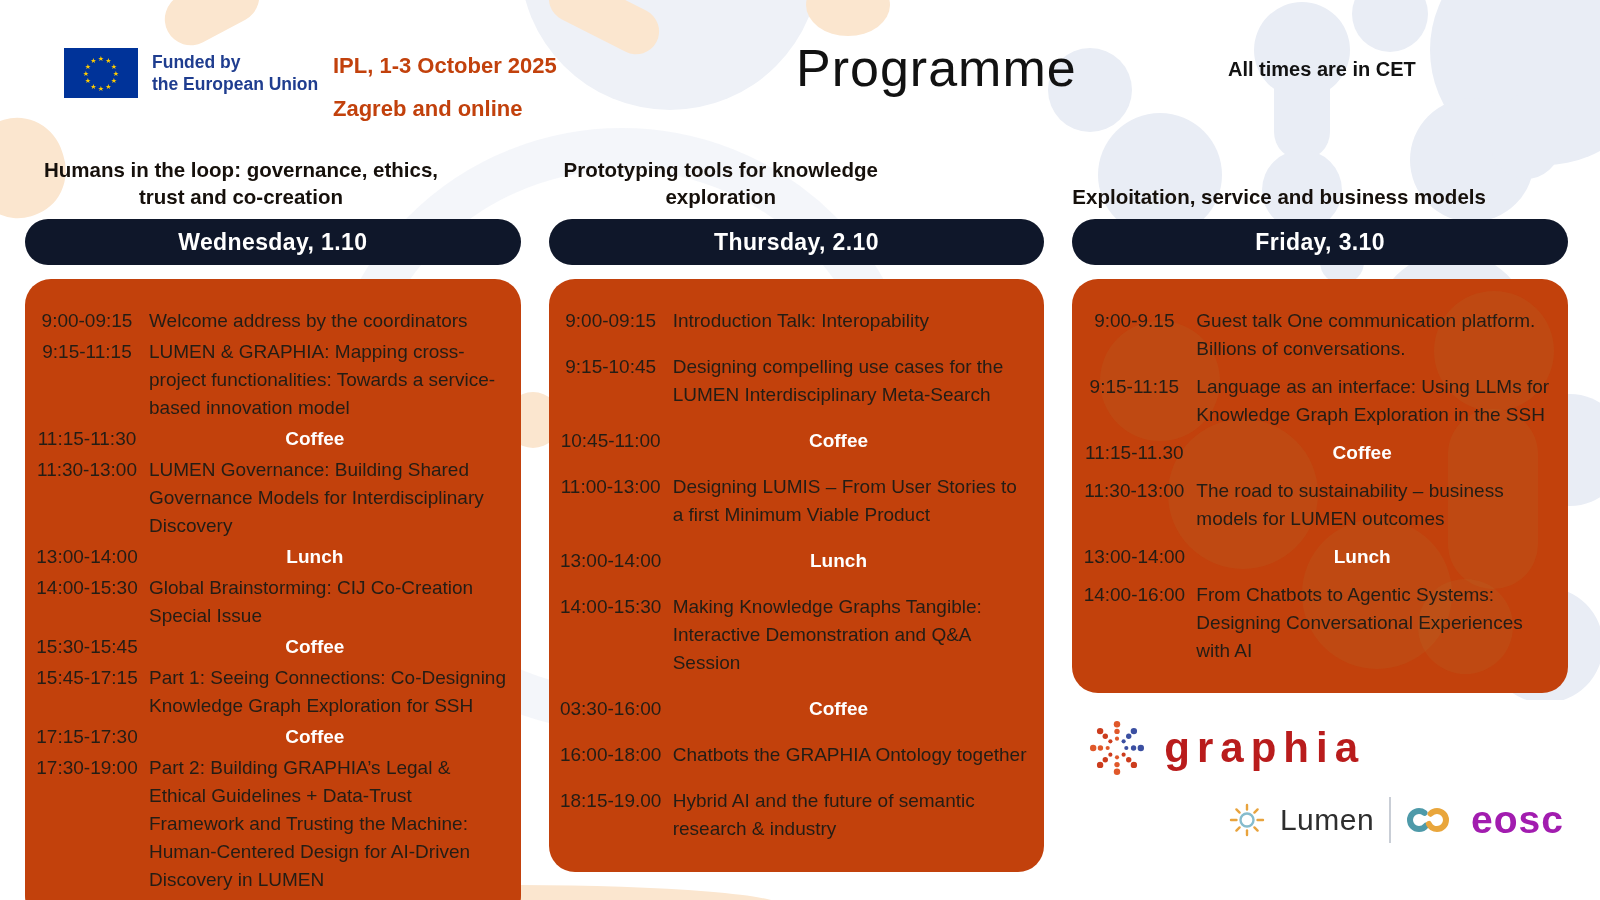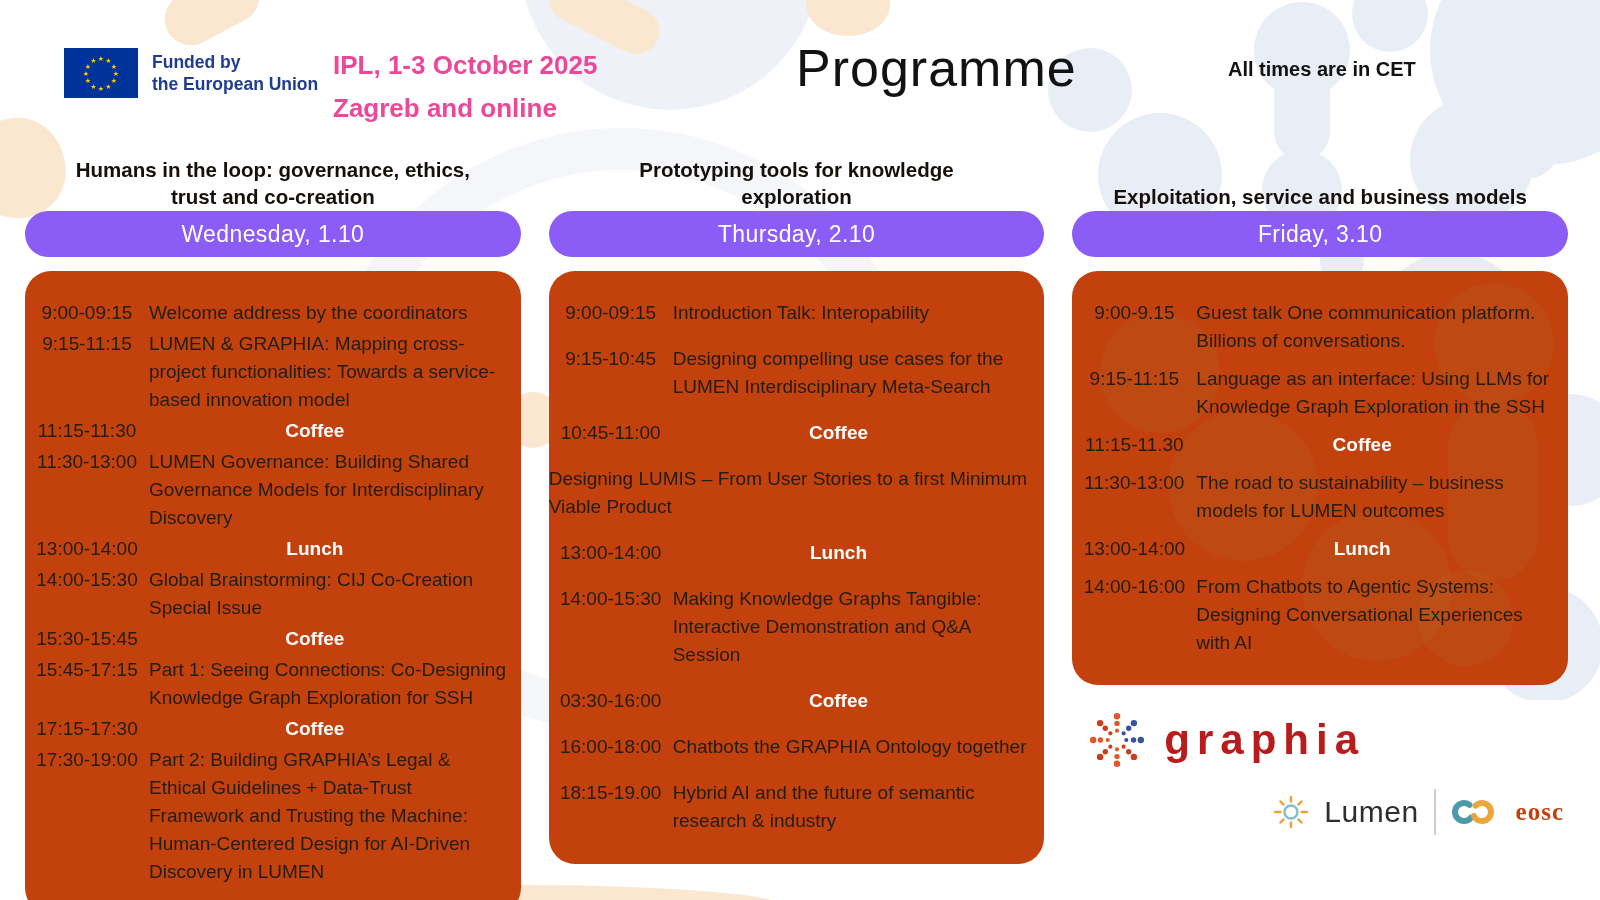--- a/index.html
+++ b/index.html
@@ -9,34 +9,34 @@
   
   .decor{position:absolute;z-index:0;}
   .blob-peach{background:#fbe6cf;}
   .ring{border:42px solid #eef1f7;background:transparent;border-radius:50%;}
   .molecule{right:0;top:0;}
 
   
   .layer{position:absolute;z-index:2;}
   .eu-block{left:64px;top:48px;display:flex;align-items:center;gap:14px;}
   .eu-text{font-weight:700;font-size:17.5px;line-height:22px;color:#1f3d8f;}
-  .event-title{left:333px;top:44px;font-weight:700;font-size:26px;line-height:43px;color:#ec4899;}
+  .event-title{left:333px;top:44px;font-weight:700;font-size:22px;line-height:43px;color:#c2410c;}
   .page-title{left:796px;top:38px;font-weight:500;font-size:52px;letter-spacing:1px;color:#121212;}
   .cet-note{left:1228px;top:58px;font-weight:700;font-size:20px;color:#121212;}
 
   
   .columns{position:absolute;left:25px;right:32px;top:140px;display:flex;gap:28px;z-index:2;}
   .column{flex:1;min-width:0;}
-  .theme{height:70px;display:flex;align-items:flex-end;justify-content:center;text-align:center;}
+  .theme{height:70px;display:flex;align-items:flex-end;text-align:center;}
   .theme span{font-weight:700;font-size:20.5px;line-height:27px;color:#16100b;}
   .col-0 .theme span{max-width:432px;}
   .col-1 .theme span{max-width:344px;}
-  .day-pill{margin-top:1px;height:46px;border-radius:24px;background:#8b5cf6;
+  .day-pill{margin-top:9px;height:46px;border-radius:24px;background:#0f172a;
             display:flex;align-items:center;justify-content:center;
-            color:#ffffff;font-weight:400;font-size:23px;letter-spacing:.4px;}
+            color:#ffffff;font-weight:700;font-size:23px;letter-spacing:.4px;}
   .card{margin-top:14px;background:#c2410c;border-radius:26px;padding:28px 0;
         position:relative;overflow:hidden;box-sizing:border-box;}
   .col-0 .card,.col-1 .card{min-height:593px;}
 
   .session-row{display:flex;position:relative;z-index:1;}
   .col-0 .session-row{margin-bottom:3px;}
   .col-1 .session-row{margin-bottom:18px;}
   .col-2 .session-row{margin-bottom:10px;}
   .session-row:last-child{margin-bottom:0;}
   .time{flex:0 0 124px;text-align:center;font-size:19px;line-height:28px;color:#241d15;}
@@ -46,21 +46,21 @@
   
   .cblob{position:absolute;border-radius:50%;background:rgba(182,120,50,0.16);z-index:0;}
 
   
   .logos{margin-top:26px;}
   .graphia-row{display:flex;align-items:center;gap:18px;margin-left:16px;}
   .graphia-word{font-weight:700;font-size:42px;letter-spacing:7px;color:#b91c1c;}
   .partners-row{display:flex;align-items:center;justify-content:flex-end;gap:15px;margin-top:20px;margin-right:4px;}
   .lumen-word{font-size:30px;color:#2e2e2e;letter-spacing:.5px;}
   .v-divider{width:2px;height:46px;background:#c9ced6;}
-  .eosc-word{font-size:25px;font-weight:600;color:#c2410c;letter-spacing:1px;font-family:Liberation Serif, serif;}
+  .eosc-word{font-size:39px;font-weight:600;color:#a21caf;letter-spacing:1px;}
 </style>
 </head>
 <body>
 
 <div id="canvas">
 
   <svg class="decor molecule" width="560" height="700" viewBox="0 0 560 700" style="right:0;top:0;">
     <g fill="#e9edf5">
       <circle cx="50" cy="90" r="42"></circle>
       <circle cx="120" cy="175" r="62"></circle>
@@ -188,20 +188,21 @@
             </div>
             <div class="session-row">
               <div class="time">9:15-10:45</div>
               <div class="stitle">Designing compelling use cases for the LUMEN Interdisciplinary Meta-Search</div>
             </div>
             <div class="session-row break">
               <div class="time">10:45-11:00</div>
               <div class="stitle">Coffee</div>
             </div>
             <div class="session-row">
+              <div class="time">11:00-13:00</div>
               <div class="stitle">Designing LUMIS – From User Stories to a first Minimum Viable Product</div>
             </div>
             <div class="session-row break">
               <div class="time">13:00-14:00</div>
               <div class="stitle">Lunch</div>
             </div>
             <div class="session-row">
               <div class="time">14:00-15:30</div>
               <div class="stitle">Making Knowledge Graphs Tangible: Interactive Demonstration and Q&amp;A Session</div>
             </div>

